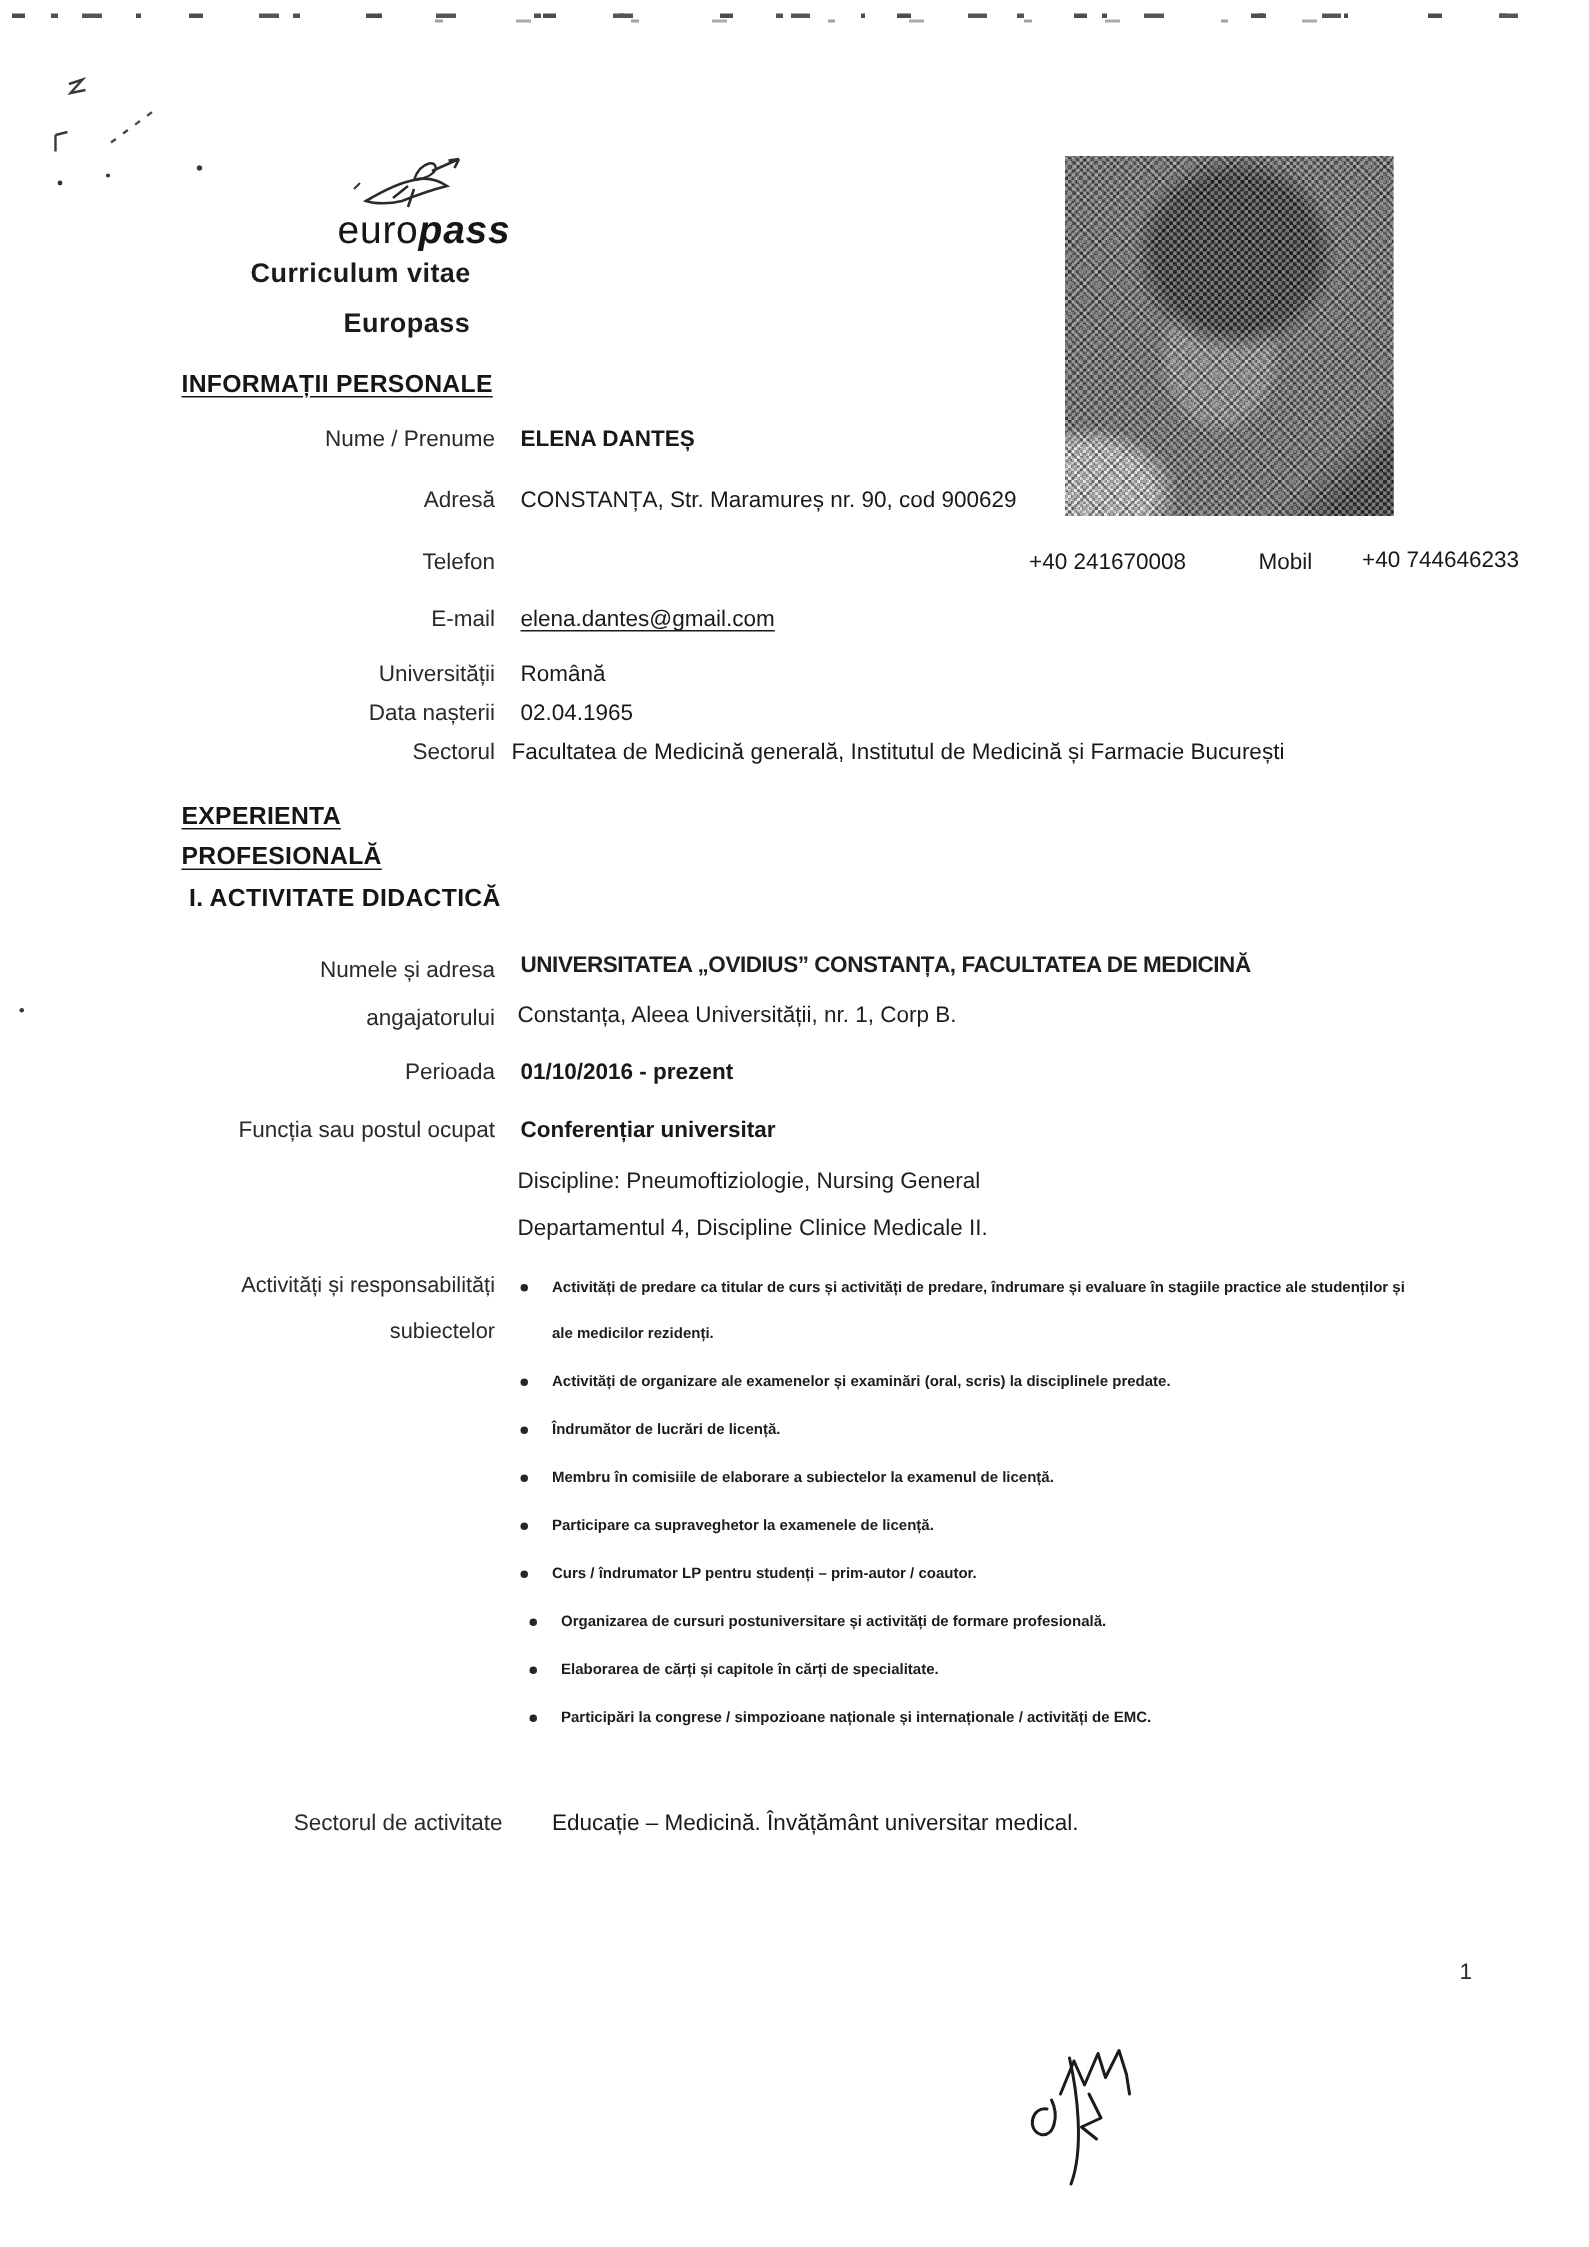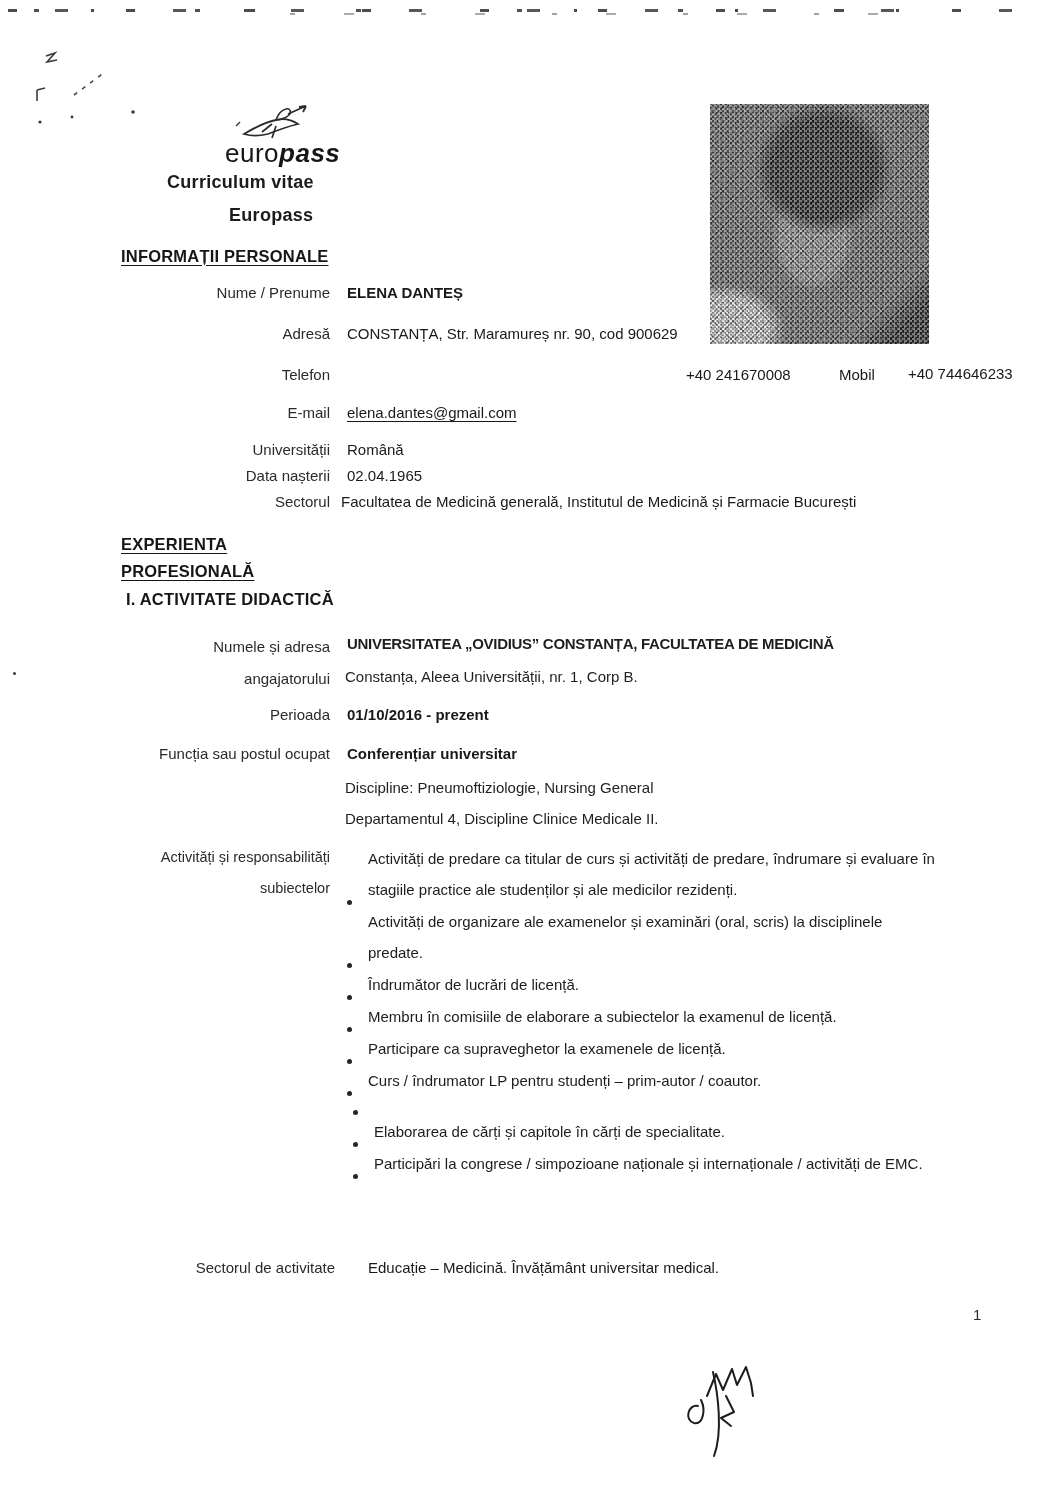--- a/index.html
+++ b/index.html
@@ -44,21 +44,21 @@
       radial-gradient(85px 62px at 6% 94%, #e0e0e0 0 52%, rgba(224,224,224,0) 74%),
       linear-gradient(315deg, #3f3f3f 0 9%, rgba(63,63,63,0) 18%),
       linear-gradient(#7c7c7c,#7c7c7c);
   }
   .photo-n1{position:absolute;inset:0;opacity:.42;background-image:repeating-conic-gradient(#000 0 25%, transparent 0 50%);background-size:4px 4px;}
   .photo-n2{position:absolute;inset:0;opacity:.30;background-image:repeating-conic-gradient(#000 0 25%, transparent 0 50%);background-size:7px 7px;background-position:1px 2px;}
   .photo-n3{position:absolute;inset:0;opacity:.38;background-image:repeating-conic-gradient(#fff 0 25%, transparent 0 50%);background-size:5px 5px;background-position:2px 1px;}
 
   
   .bullets{position:absolute;top:843px;left:345px;width:596px;}
-  .bullet-item{display:flex;align-items:flex-end;line-height:31px;margin-bottom:1px;font-size:15px;color:#1c1c1c;}
+  .bullet-item{display:flex;align-items:flex-start;line-height:31px;margin-bottom:1px;font-size:10px;color:#1c1c1c;font-weight:bold;}
   .bullet-dot{flex:none;width:5px;height:5px;border-radius:50%;background:#262626;margin:13px 16px 0 2px;}
 
   .page-num{position:absolute;top:1306px;left:973px;font-size:15px;color:#2a2a2a;}
   .speck{position:absolute;background:#3a3a3a;border-radius:50%;}
 </style>
 </head>
 <body>
 
 <div class="top-noise"></div>
 <div class="top-noise2"></div>
@@ -185,32 +185,33 @@
   <div class="bullet-item">
       <span class="bullet-dot"></span>
       <span>Participare ca supraveghetor la examenele de licență.</span>
     </div>
   <div class="bullet-item">
       <span class="bullet-dot"></span>
       <span>Curs / îndrumator LP pentru studenți – prim-autor / coautor.</span>
     </div>
   <div class="bullet-item" style="padding-left:6px;">
       <span class="bullet-dot"></span>
+      <span>Organizarea de cursuri postuniversitare și activități de formare profesională.</span>
     </div>
   <div class="bullet-item" style="padding-left:6px;">
       <span class="bullet-dot"></span>
       <span>Elaborarea de cărți și capitole în cărți de specialitate.</span>
     </div>
   <div class="bullet-item" style="padding-left:6px;">
       <span class="bullet-dot"></span>
       <span>Participări la congrese / simpozioane naționale și internaționale / activități de EMC.</span>
     </div>
 </div>
 
-<div class="row" style="top:1259px;align-items:center;">
+<div class="row" style="top:1207px;align-items:center;">
   <div class="lbl" style="padding-right:3px;">Sectorul de activitate</div>
   <div class="val" style="margin-left:30px;">Educație – Medicină. Învățământ universitar medical.</div>
 </div>
 
 <div class="page-num">1</div>
 
 <svg class="abs" style="top:1352px;left:682px;" width="98" height="110" viewBox="0 0 98 110">
   <path d="M16,54 C6,52 2,68 12,71 C21,73 24,58 19,48" stroke="#1c1c1c" stroke-width="2" fill="none" stroke-linecap="round"></path>
   <path d="M31,20 C36,42 41,80 32,104" stroke="#1c1c1c" stroke-width="2" fill="none" stroke-linecap="round"></path>
   <path d="M25,44 L34,22 L41,38 L50,17 L55,33 L64,15 L69,31 L71,44" stroke="#1c1c1c" stroke-width="2" fill="none" stroke-linejoin="round" stroke-linecap="round"></path>

